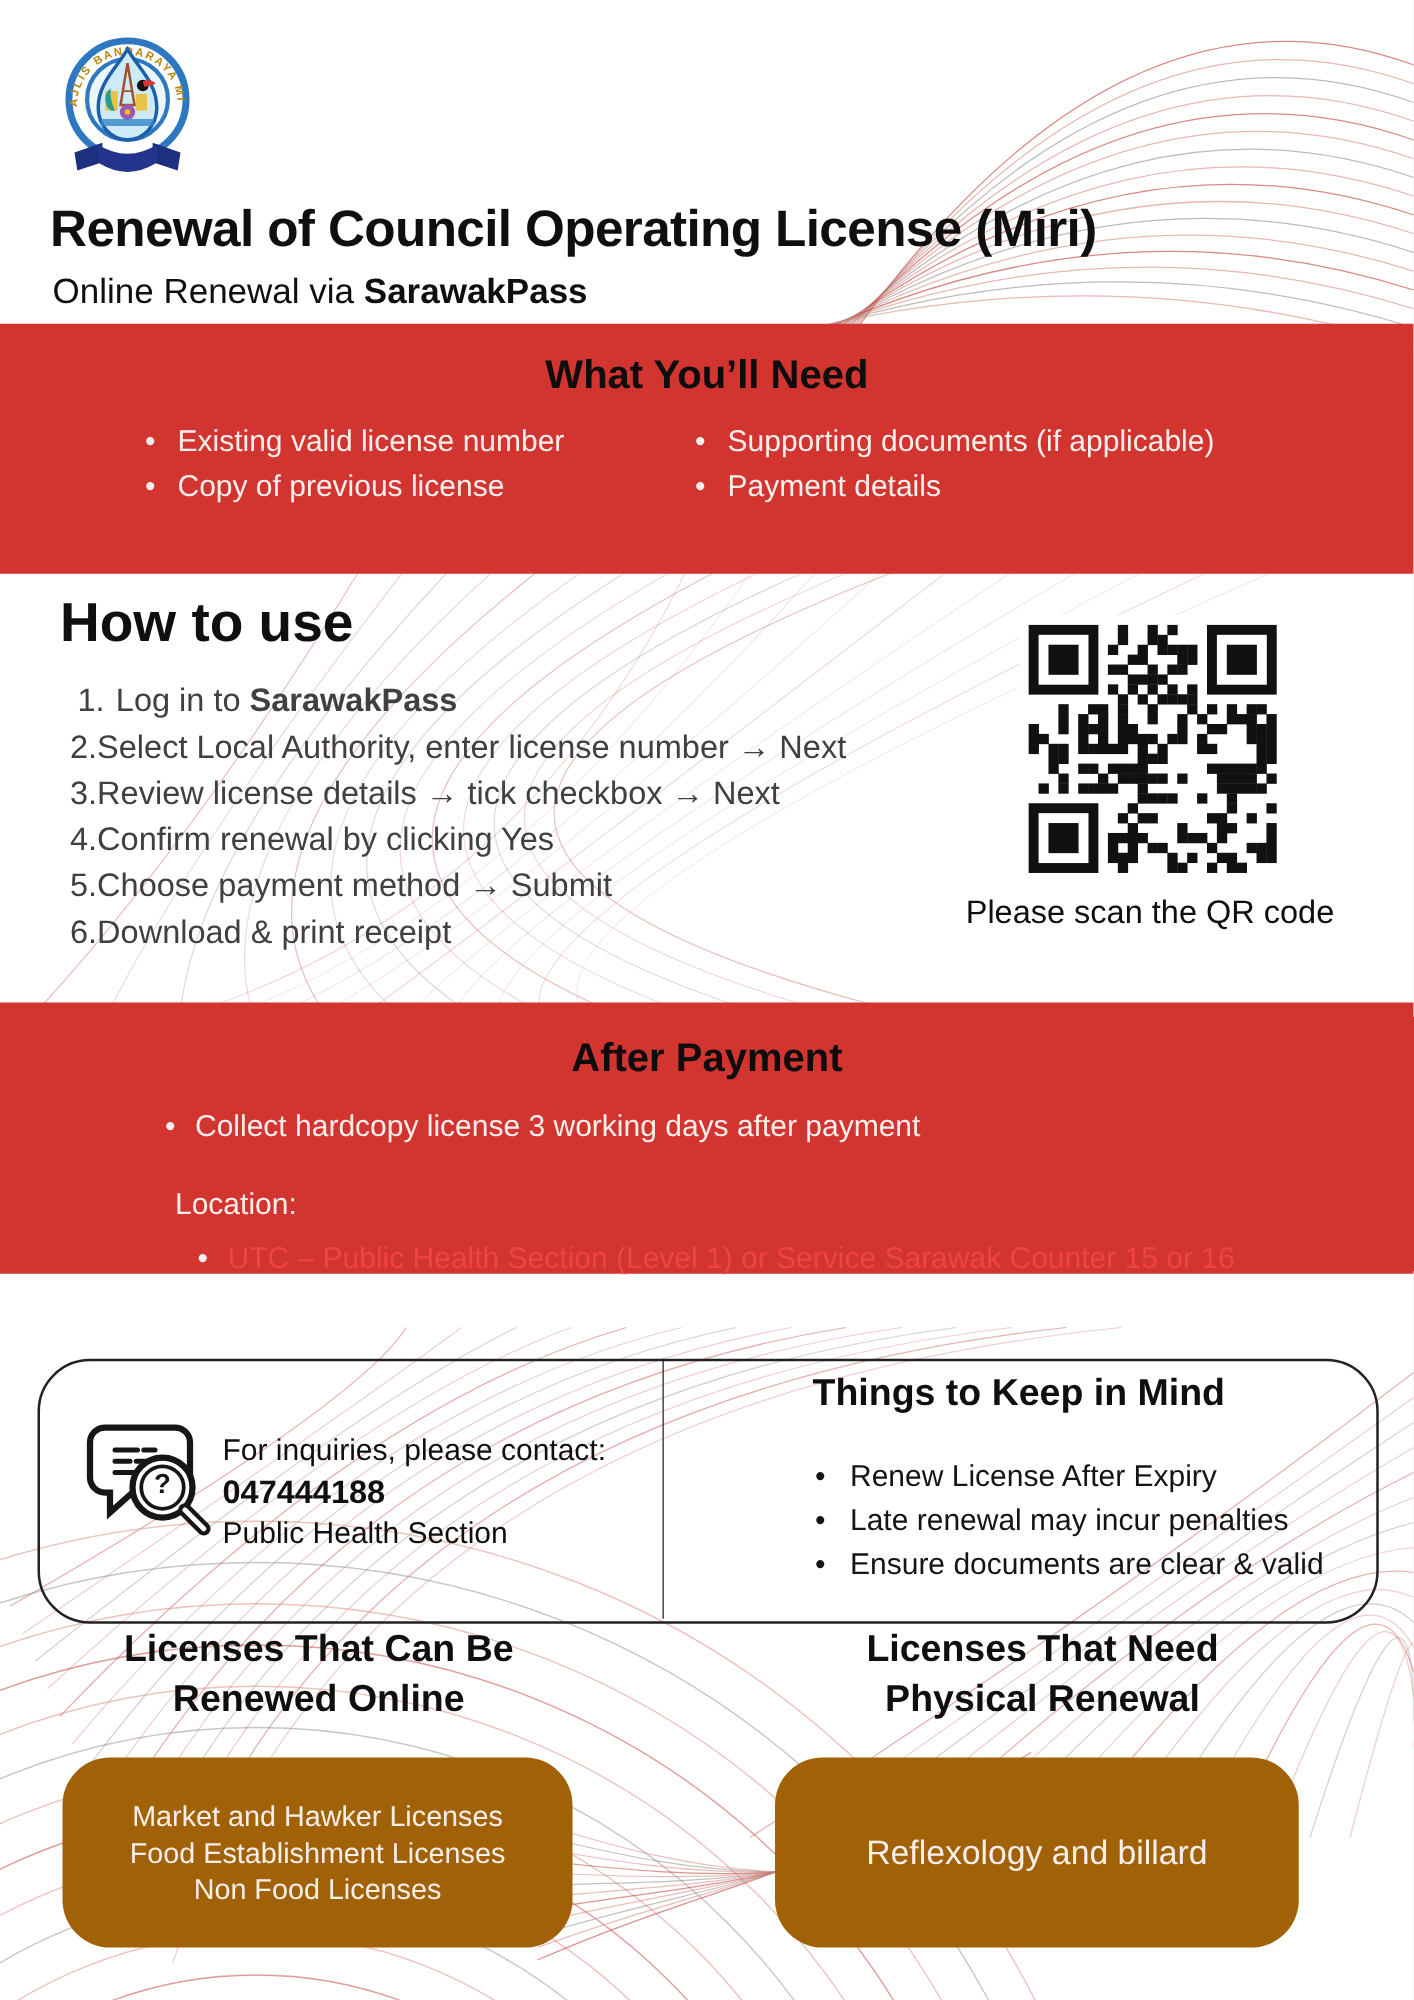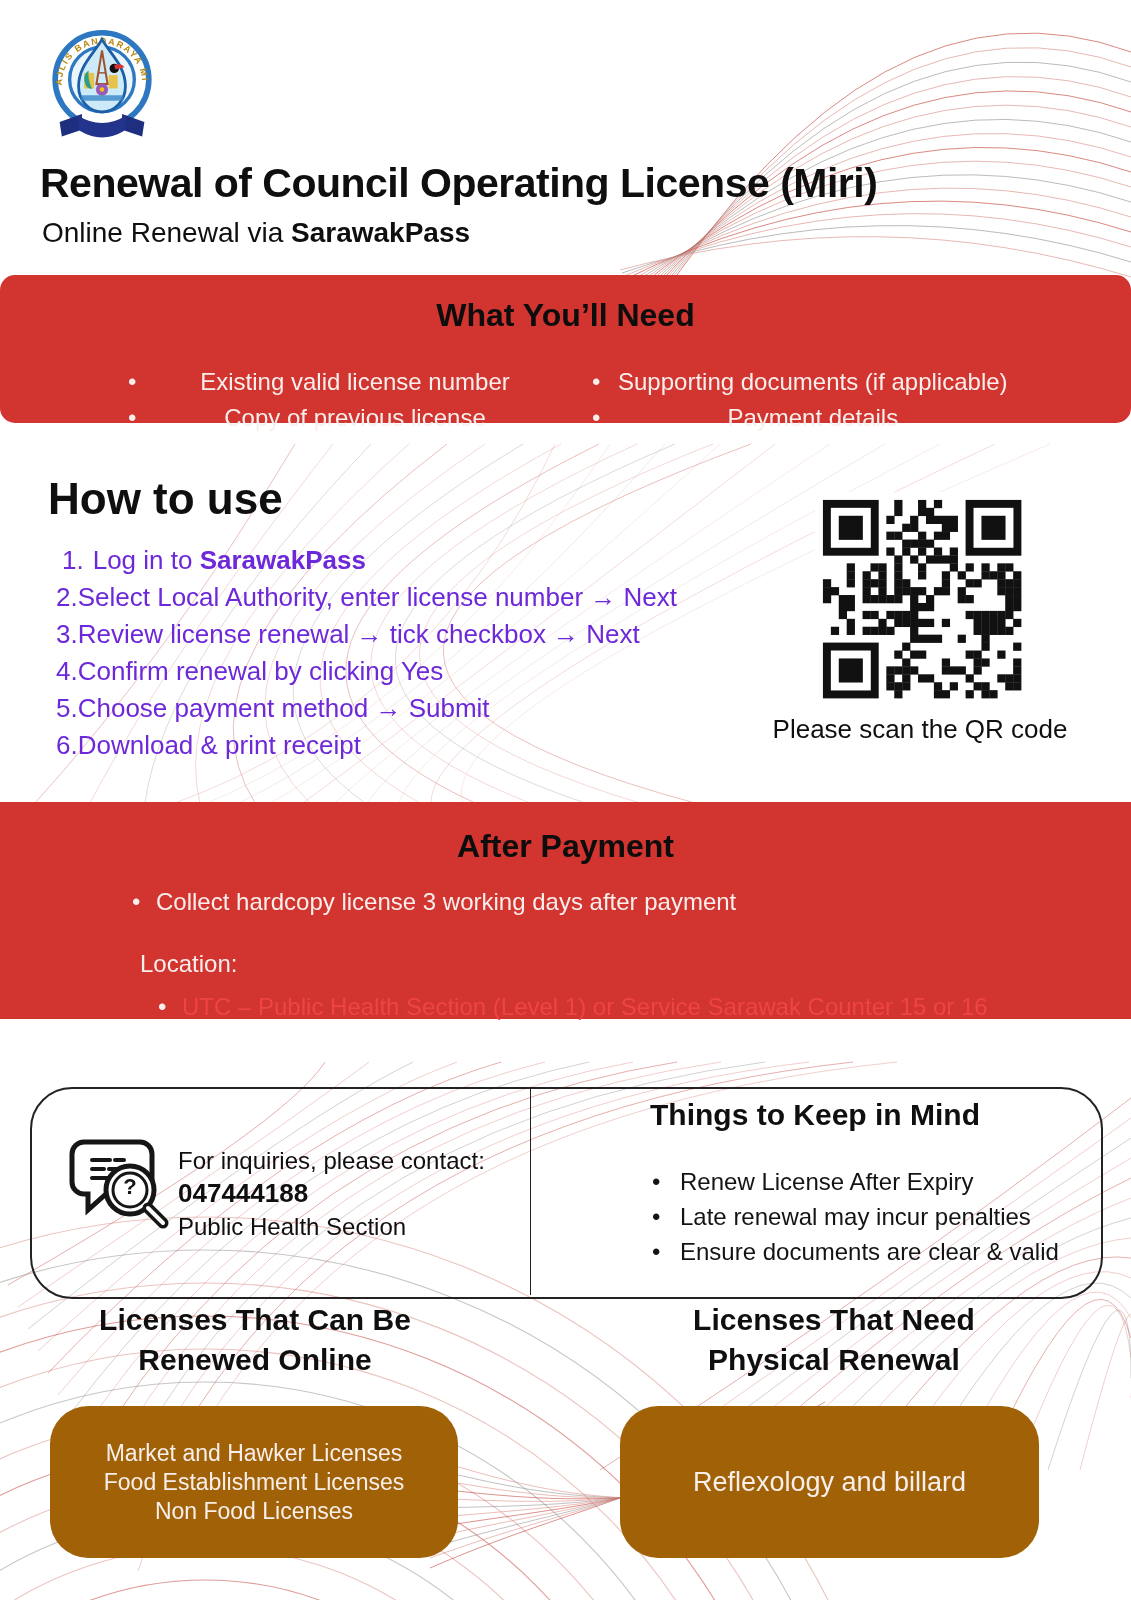--- a/index.html
+++ b/index.html
@@ -9,40 +9,40 @@
   .layer{position:absolute;z-index:1;}
 
   
   .logo{left:44px;top:26px;width:116px;height:116px;}
   .title{left:40px;top:160px;width:1080px;font-size:41px;font-weight:800;letter-spacing:-.5px;}
   .subtitle{left:42px;top:217px;font-size:28px;}
   .subtitle strong{font-weight:800;}
 
   
   .band{left:0;width:1131px;background:#d23430;}
-  .band1{top:275px;height:148px;border-radius:15px;}
+  .band1{top:259px;height:200px;}
   .band2{top:802px;height:217px;}
   .band h2{margin:0;text-align:center;font-size:32px;font-weight:800;color:#0d0d0d;}
   .band1 h2{padding-top:22px;}
   .band2 h2{padding-top:26px;}
   .need-cols{display:flex;padding:14px 0 0 108px;}
-  .need-col{list-style:none;margin:16px;padding:0;text-align:center;}
+  .need-col{list-style:none;margin:4px;padding:0;}
   .need-col.c1{width:432px;}
   .need-col li{position:relative;padding-left:30px;color:#f8efec;font-size:24px;line-height:36px;}
   .need-col li::before{content:"•";position:absolute;left:4px;color:#f8efec;}
 
   .ap-bullet{left:156px;top:888px;width:900px;color:#f8efec;font-size:24px;}
   .ap-bullet::before,.ap-loc-bullet::before{content:"•";position:absolute;left:-24px;color:#f8efec;}
   .ap-location{left:140px;top:950px;color:#f8efec;font-size:24px;}
   .ap-loc-bullet{left:182px;top:993px;width:930px;color:#ef4444;font-size:24px;}
 
   
   .howto-h{left:48px;top:474px;font-size:44px;font-weight:800;}
   .steps{left:56px;top:542px;width:760px;list-style:none;margin:0;padding:0;}
-  .steps li{font-size:26px;line-height:37px;color:#6d28d9;}
+  .steps li{font-size:26px;line-height:37px;color:#404040;}
   .steps li .n{font-weight:400;}
   .steps li:first-child .n{margin-right:9px;margin-left:6px;}
   .steps strong{font-weight:800;}
 
   
   .qrwrap{left:815px;top:492px;width:214px;height:214px;background:#fff;}
   .qr-caption{left:700px;top:714px;width:440px;text-align:center;font-size:26px;}
 
   
   .mindbox{left:30px;top:1087px;width:1069px;height:208px;border:2px solid #222;
@@ -205,21 +205,21 @@
         <li>Supporting documents (if applicable)</li>
         <li>Payment details</li>
       </ul>
     </div>
   </div>
 
   <div class="layer howto-h">How to use</div>
   <ol class="layer steps">
     <li><span class="n">1.</span><span>Log in to </span><strong>SarawakPass</strong></li>
     <li><span class="n">2.</span><span>Select Local Authority, enter license number → Next</span></li>
-    <li><span class="n">3.</span><span>Review license renewal → tick checkbox → Next</span></li>
+    <li><span class="n">3.</span><span>Review license details → tick checkbox → Next</span></li>
     <li><span class="n">4.</span><span>Confirm renewal by clicking Yes</span></li>
     <li><span class="n">5.</span><span>Choose payment method → Submit</span></li>
     <li><span class="n">6.</span><span>Download &amp; print receipt</span></li>
   </ol>
 
   <div class="layer qrwrap">
     <svg id="qr" width="214" height="214" viewBox="0 0 214 214">
         <rect x="79.25925925925925" y="7.925925925925926" width="8.225925925925926" height="8.225925925925926" fill="#111"></rect>
         <rect x="103.03703703703704" y="7.925925925925926" width="8.225925925925926" height="8.225925925925926" fill="#111"></rect>
         <rect x="118.88888888888889" y="7.925925925925926" width="8.225925925925926" height="8.225925925925926" fill="#111"></rect>

